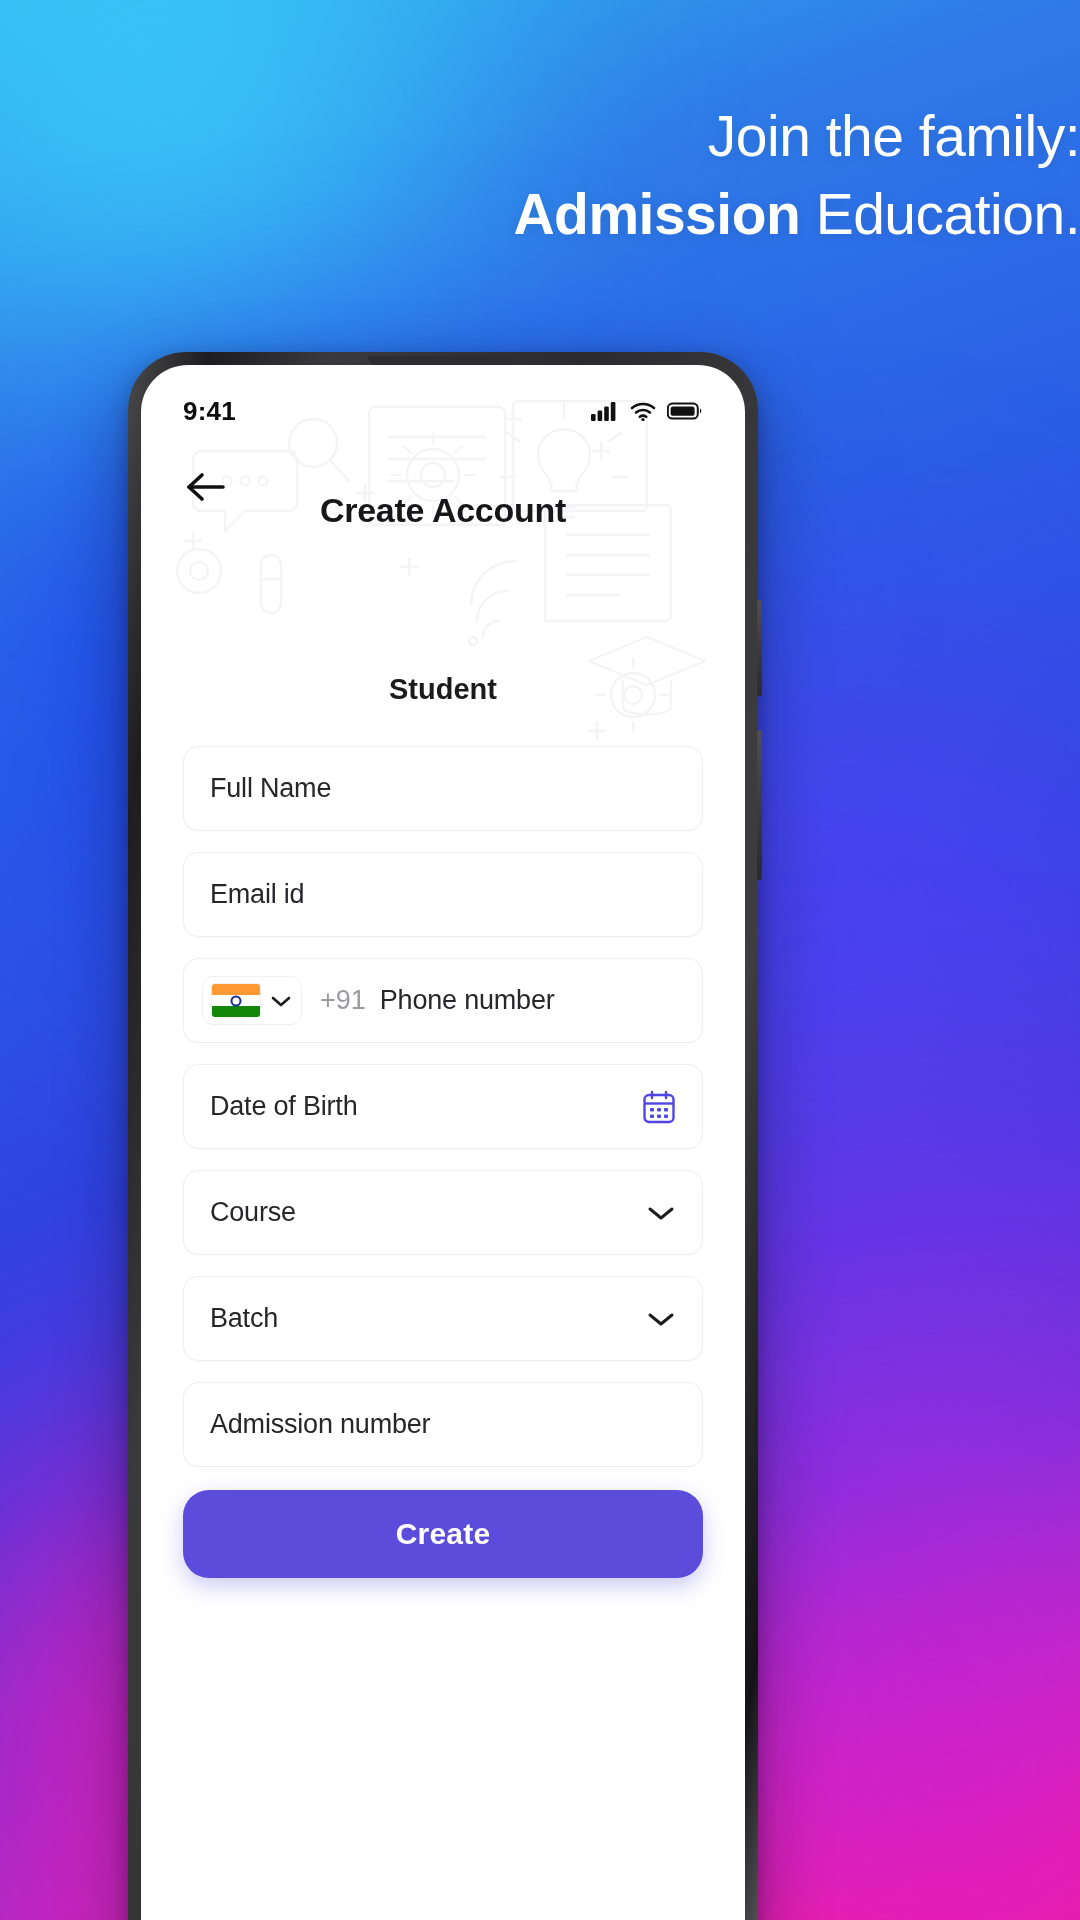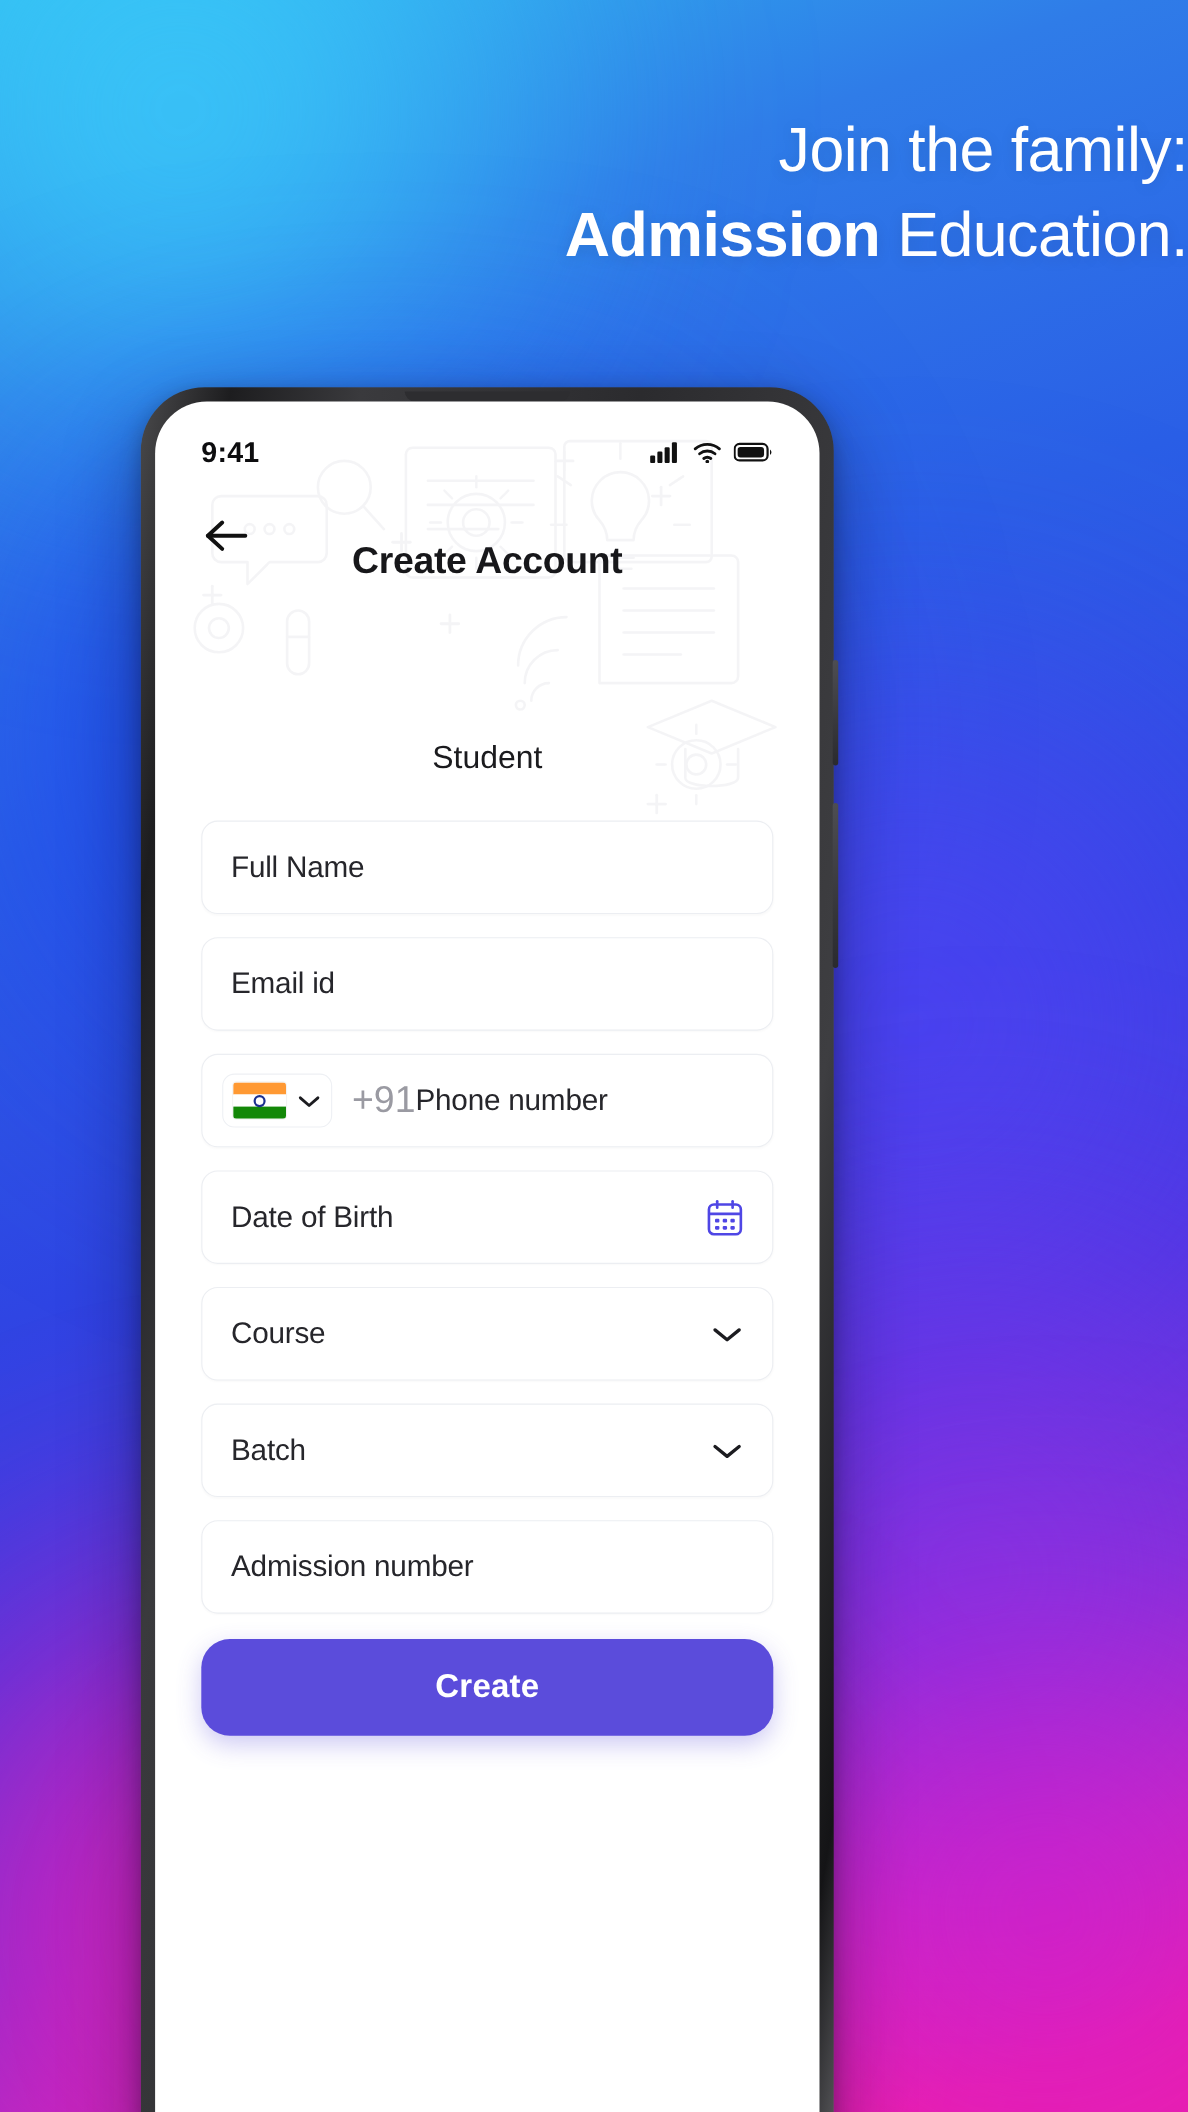--- a/index.html
+++ b/index.html
@@ -106,21 +106,21 @@
   }
   #back-btn { width:54px; height:54px; display:flex; align-items:center; justify-content:center; }
   #appbar-title {
     flex:1; text-align:center; font-size:34px; font-weight:700;
     color:#17171a; letter-spacing:-.3px; margin-right:54px;margin-top:47px;
   }
 
   
   #role-label {
     position:relative; text-align:center;
-    font-size:29px; font-weight:400; color:#1b1b1e;
+    font-size:29px; font-weight:700; color:#1b1b1e;
     margin-top:138px;
   }
 
   
   #form { position:relative; padding:0 42px; margin-top:40px; }
   .field {
     height:85px; border:1.6px solid #eceef2; border-radius:15px;
     background:#fff; display:flex; align-items:center;
     padding:0 26px; margin-bottom:21px;
     box-shadow:0 1px 2px rgba(20,20,40,.025);
@@ -139,21 +139,21 @@
     box-shadow:0 0 0 1px rgba(0,0,0,.05);
   }
   .flag .s1 { flex:1; background:#ff9933; }
   .flag .s2 { flex:1; background:#ffffff; }
   .flag .s3 { flex:1; background:#138808; }
   .flag .chakra {
     position:absolute; left:50%; top:50%; transform:translate(-50%,-50%);
     width:11px; height:11px; border-radius:50%;
     border:2.4px solid #1b2f8f;
   }
-  .dial-code { font-size:34px; color:#9a9aa2; }
+  .dial-code { font-size:27px; color:#9a9aa2; margin-right:14px; }
 
   
   #create-btn {
     position:relative; margin:23px 42px 0 42px; height:88px;
     border-radius:26px; background:#5b4cdb;
     display:flex; align-items:center; justify-content:center;
     box-shadow:0 8px 22px rgba(91,76,219,.30);
   }
   #create-label { color:#fff; font-size:30px; font-weight:700; letter-spacing:.2px; }
 </style>

